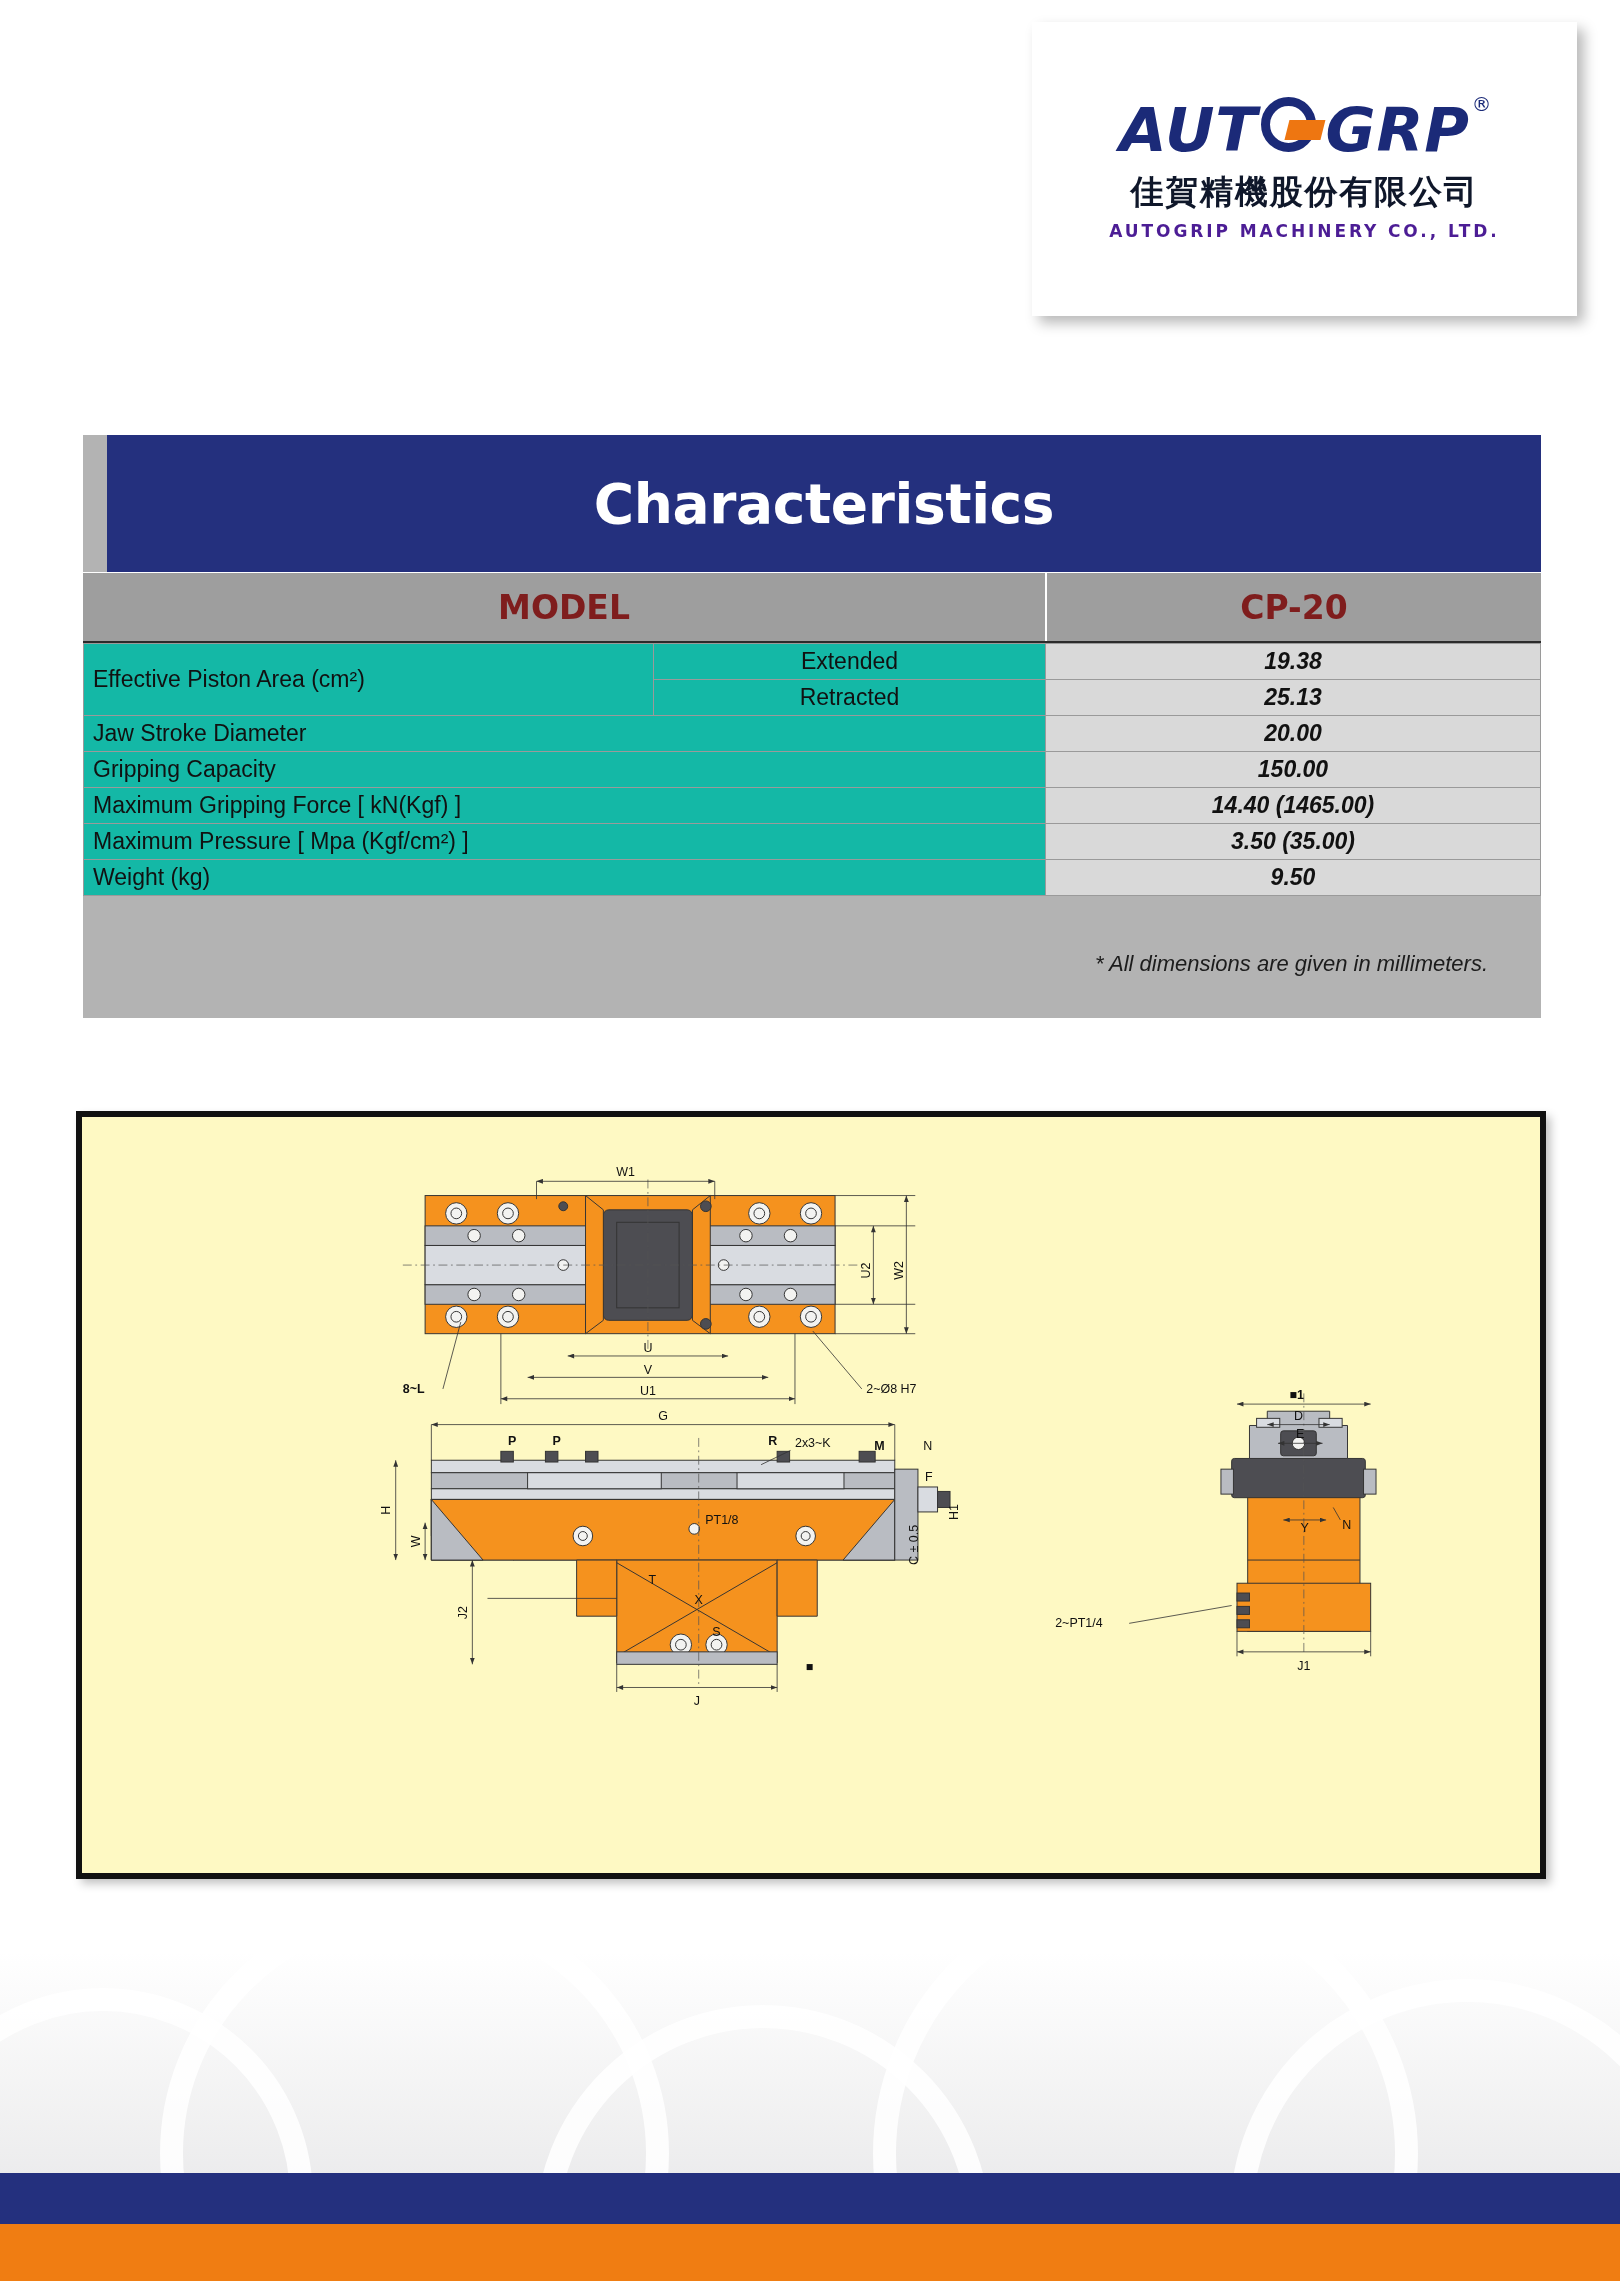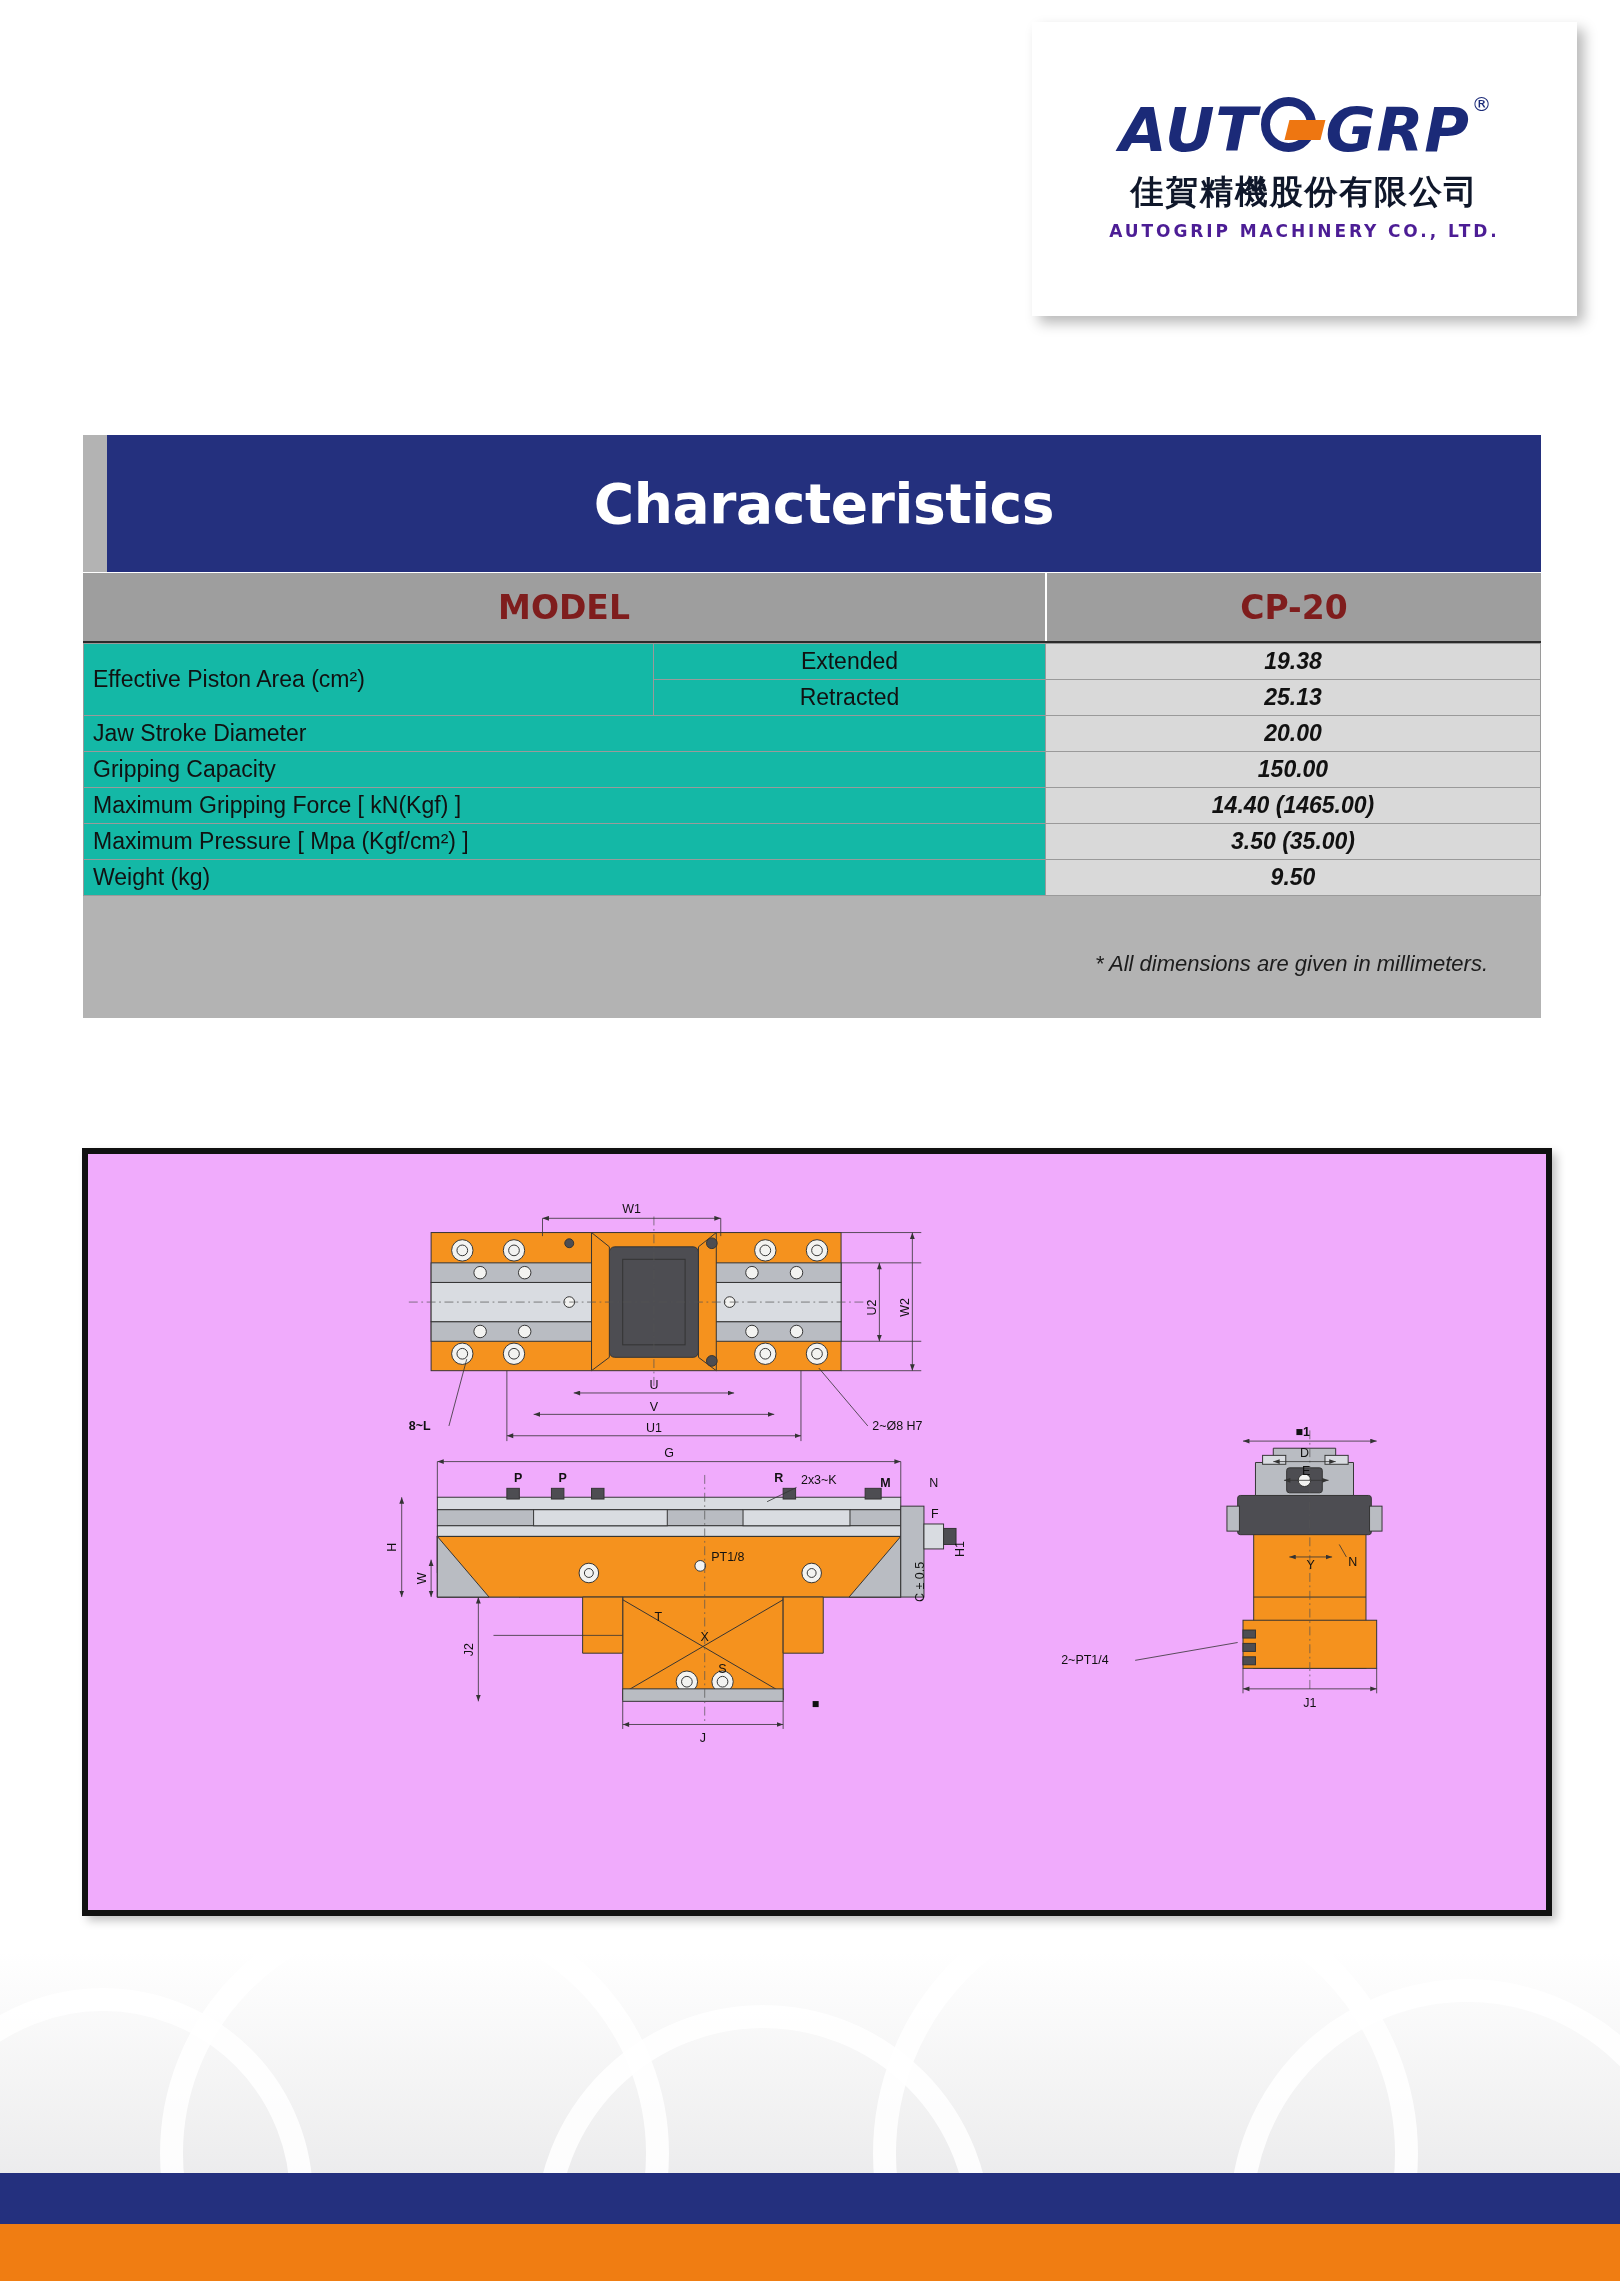--- a/index.html
+++ b/index.html
@@ -171,29 +171,28 @@
     font-size: 22px;
     font-style: italic;
     color: #1c1c1c;
     font-family: "Liberation Sans", sans-serif;
   }
 
   
   .draw-panel {
     position: absolute;
     left: 76px;
-    top: 1148px;
+    top: 1111px;
     width: 1470px;
     height: 768px;
-    background: #f0abfc;
+    background: #fef9c3;
     border: 6.2px solid #111111;
     box-sizing: border-box;
     box-shadow: 5.3px 5.3px 9px rgba(0,0,0,0.25);
     overflow: hidden;
-    margin-left: 6px;
   }
   .draw-panel svg { display: block; }
 
   
   .bottom-art {
     position: absolute;
     left: 0;
     top: 1952px;
     width: 1621px;
     height: 258px;

